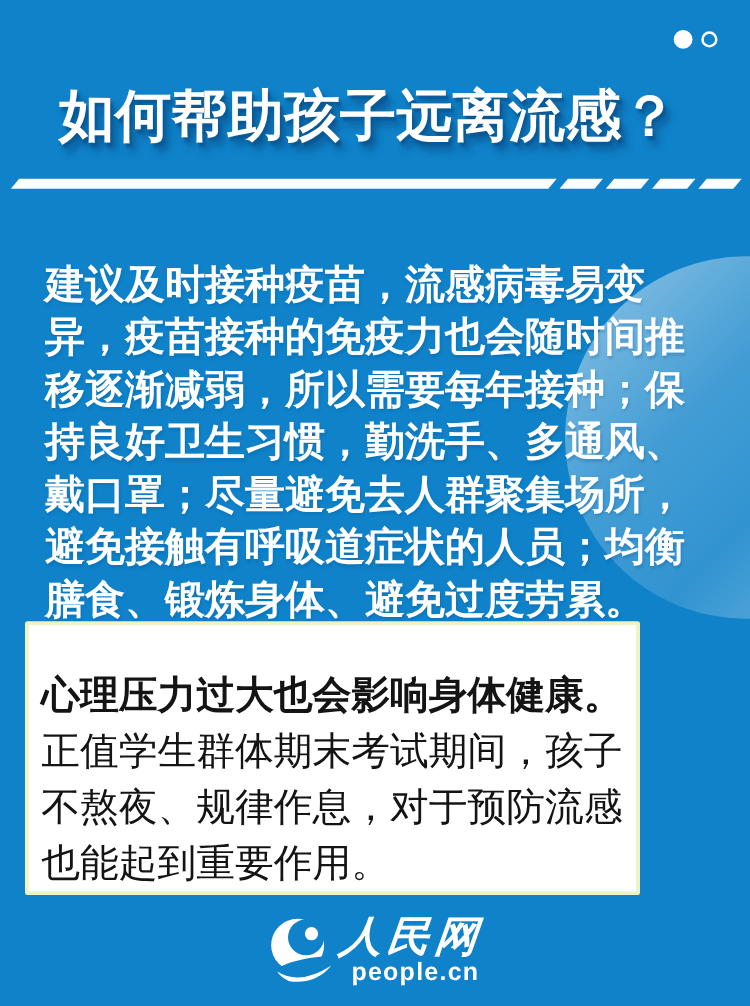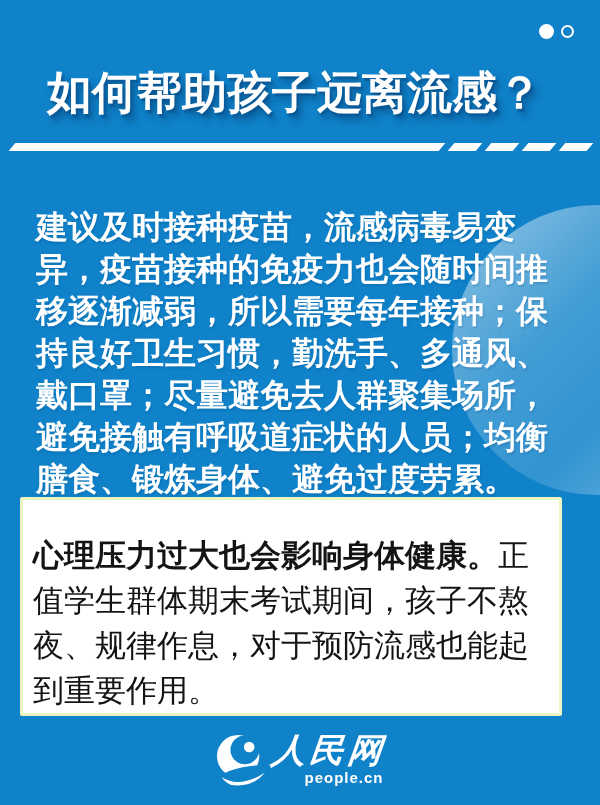--- a/index.html
+++ b/index.html
@@ -69,21 +69,21 @@
     margin:12px;
     font-size:32px;line-height:42px;font-weight:700;
     color:var(--text-light);
     letter-spacing:0;
     line-break:strict;
     text-shadow:1px 2px 2px rgba(10,80,140,.25);
   }
   
   .card{
     position:absolute;left:20px;top:497px;
-    width:542px;height:219px;
+    width:492px;height:219px;
     box-sizing:border-box;
     background:var(--card-bg);
     border:3px solid var(--card-border);
     border-radius:2px;
   }
   .card p{
     margin:0;padding:33px 10px 0 10px;
     font-size:31px;line-height:45px;
     color:var(--text-dark);
     line-break:strict;
@@ -96,21 +96,21 @@
     display:flex;justify-content:center;align-items:flex-start;gap:5px;
   }
   .logo-icon{width:52px;height:56px;flex:none;}
   .logo-text{display:flex;flex-direction:column;align-items:flex-end;}
   .logo-cn{
     color:#fff;font-size:34px;line-height:38px;font-weight:700;
     font-style:italic;letter-spacing:4px;
     transform:skewX(-6deg);
   }
   .logo-en{
-    color:#fff;font-size:15px;line-height:16px;font-weight:700;
+    color:#fff;font-size:20px;line-height:16px;font-weight:700;
     letter-spacing:1px;margin-top:1px;padding-right:2px;
   }
 </style>
 </head>
 <body>
 
 <div class="canvas">
 
   <div class="dots">
     <span class="dot active"></span>

